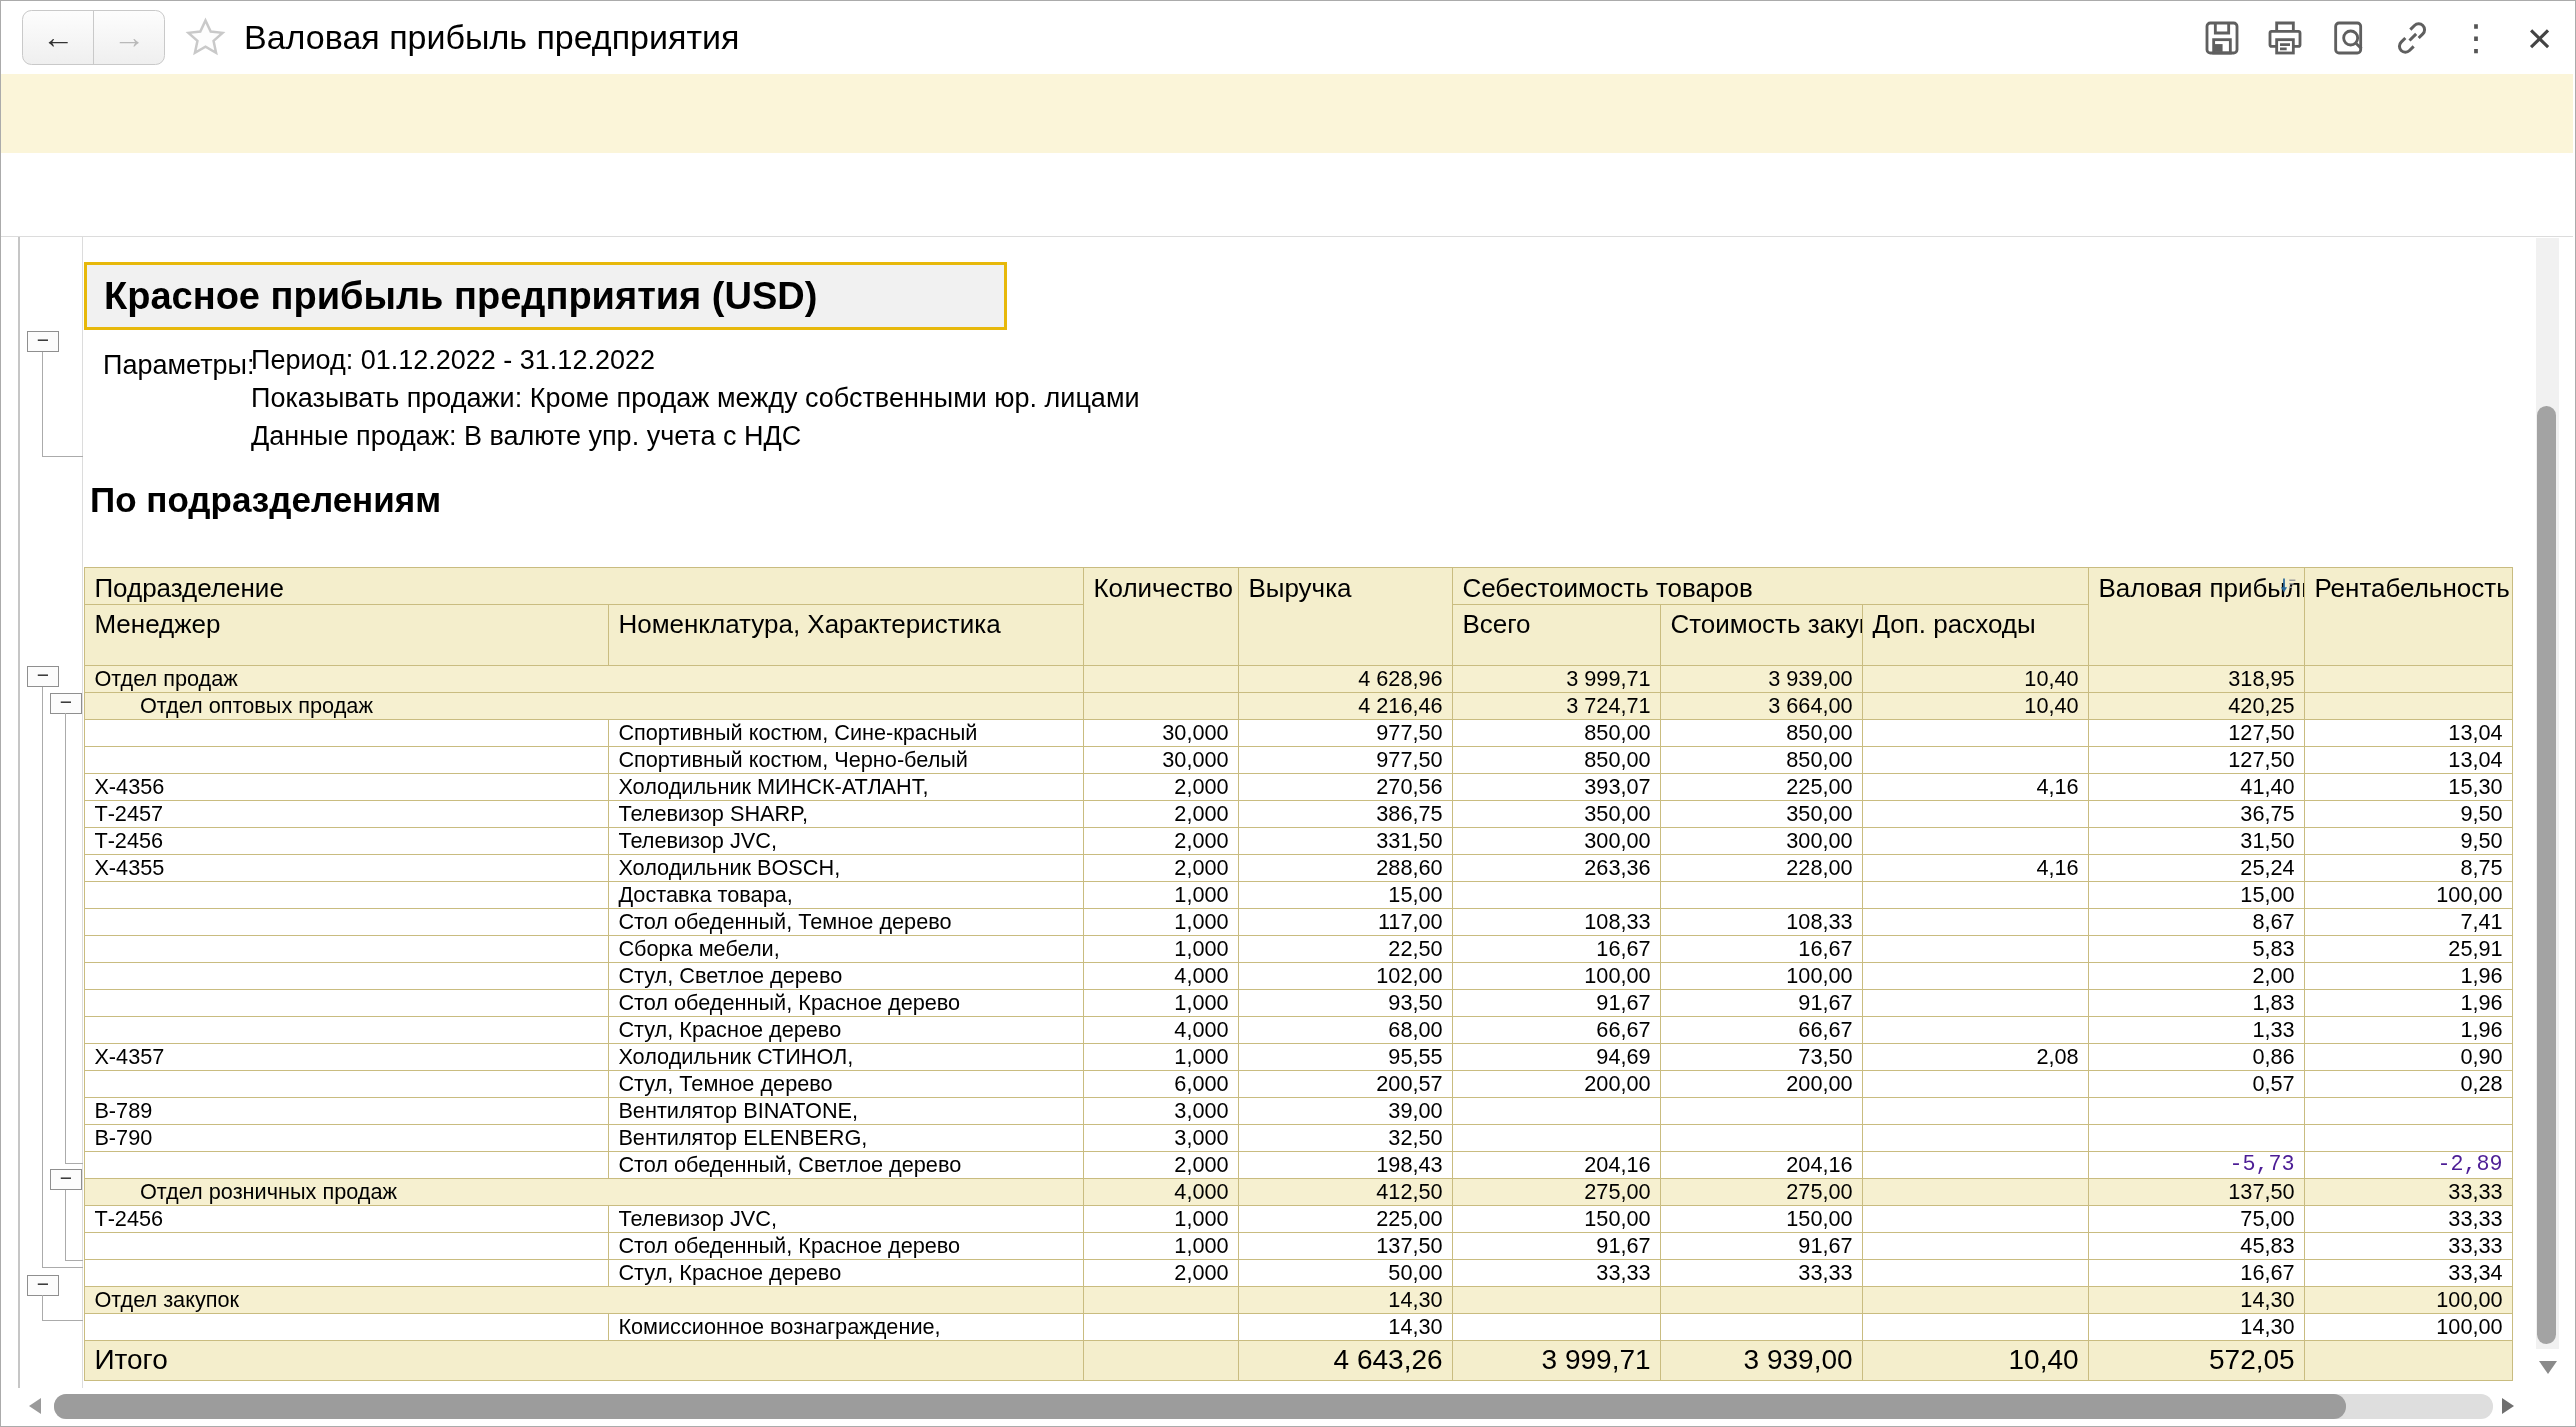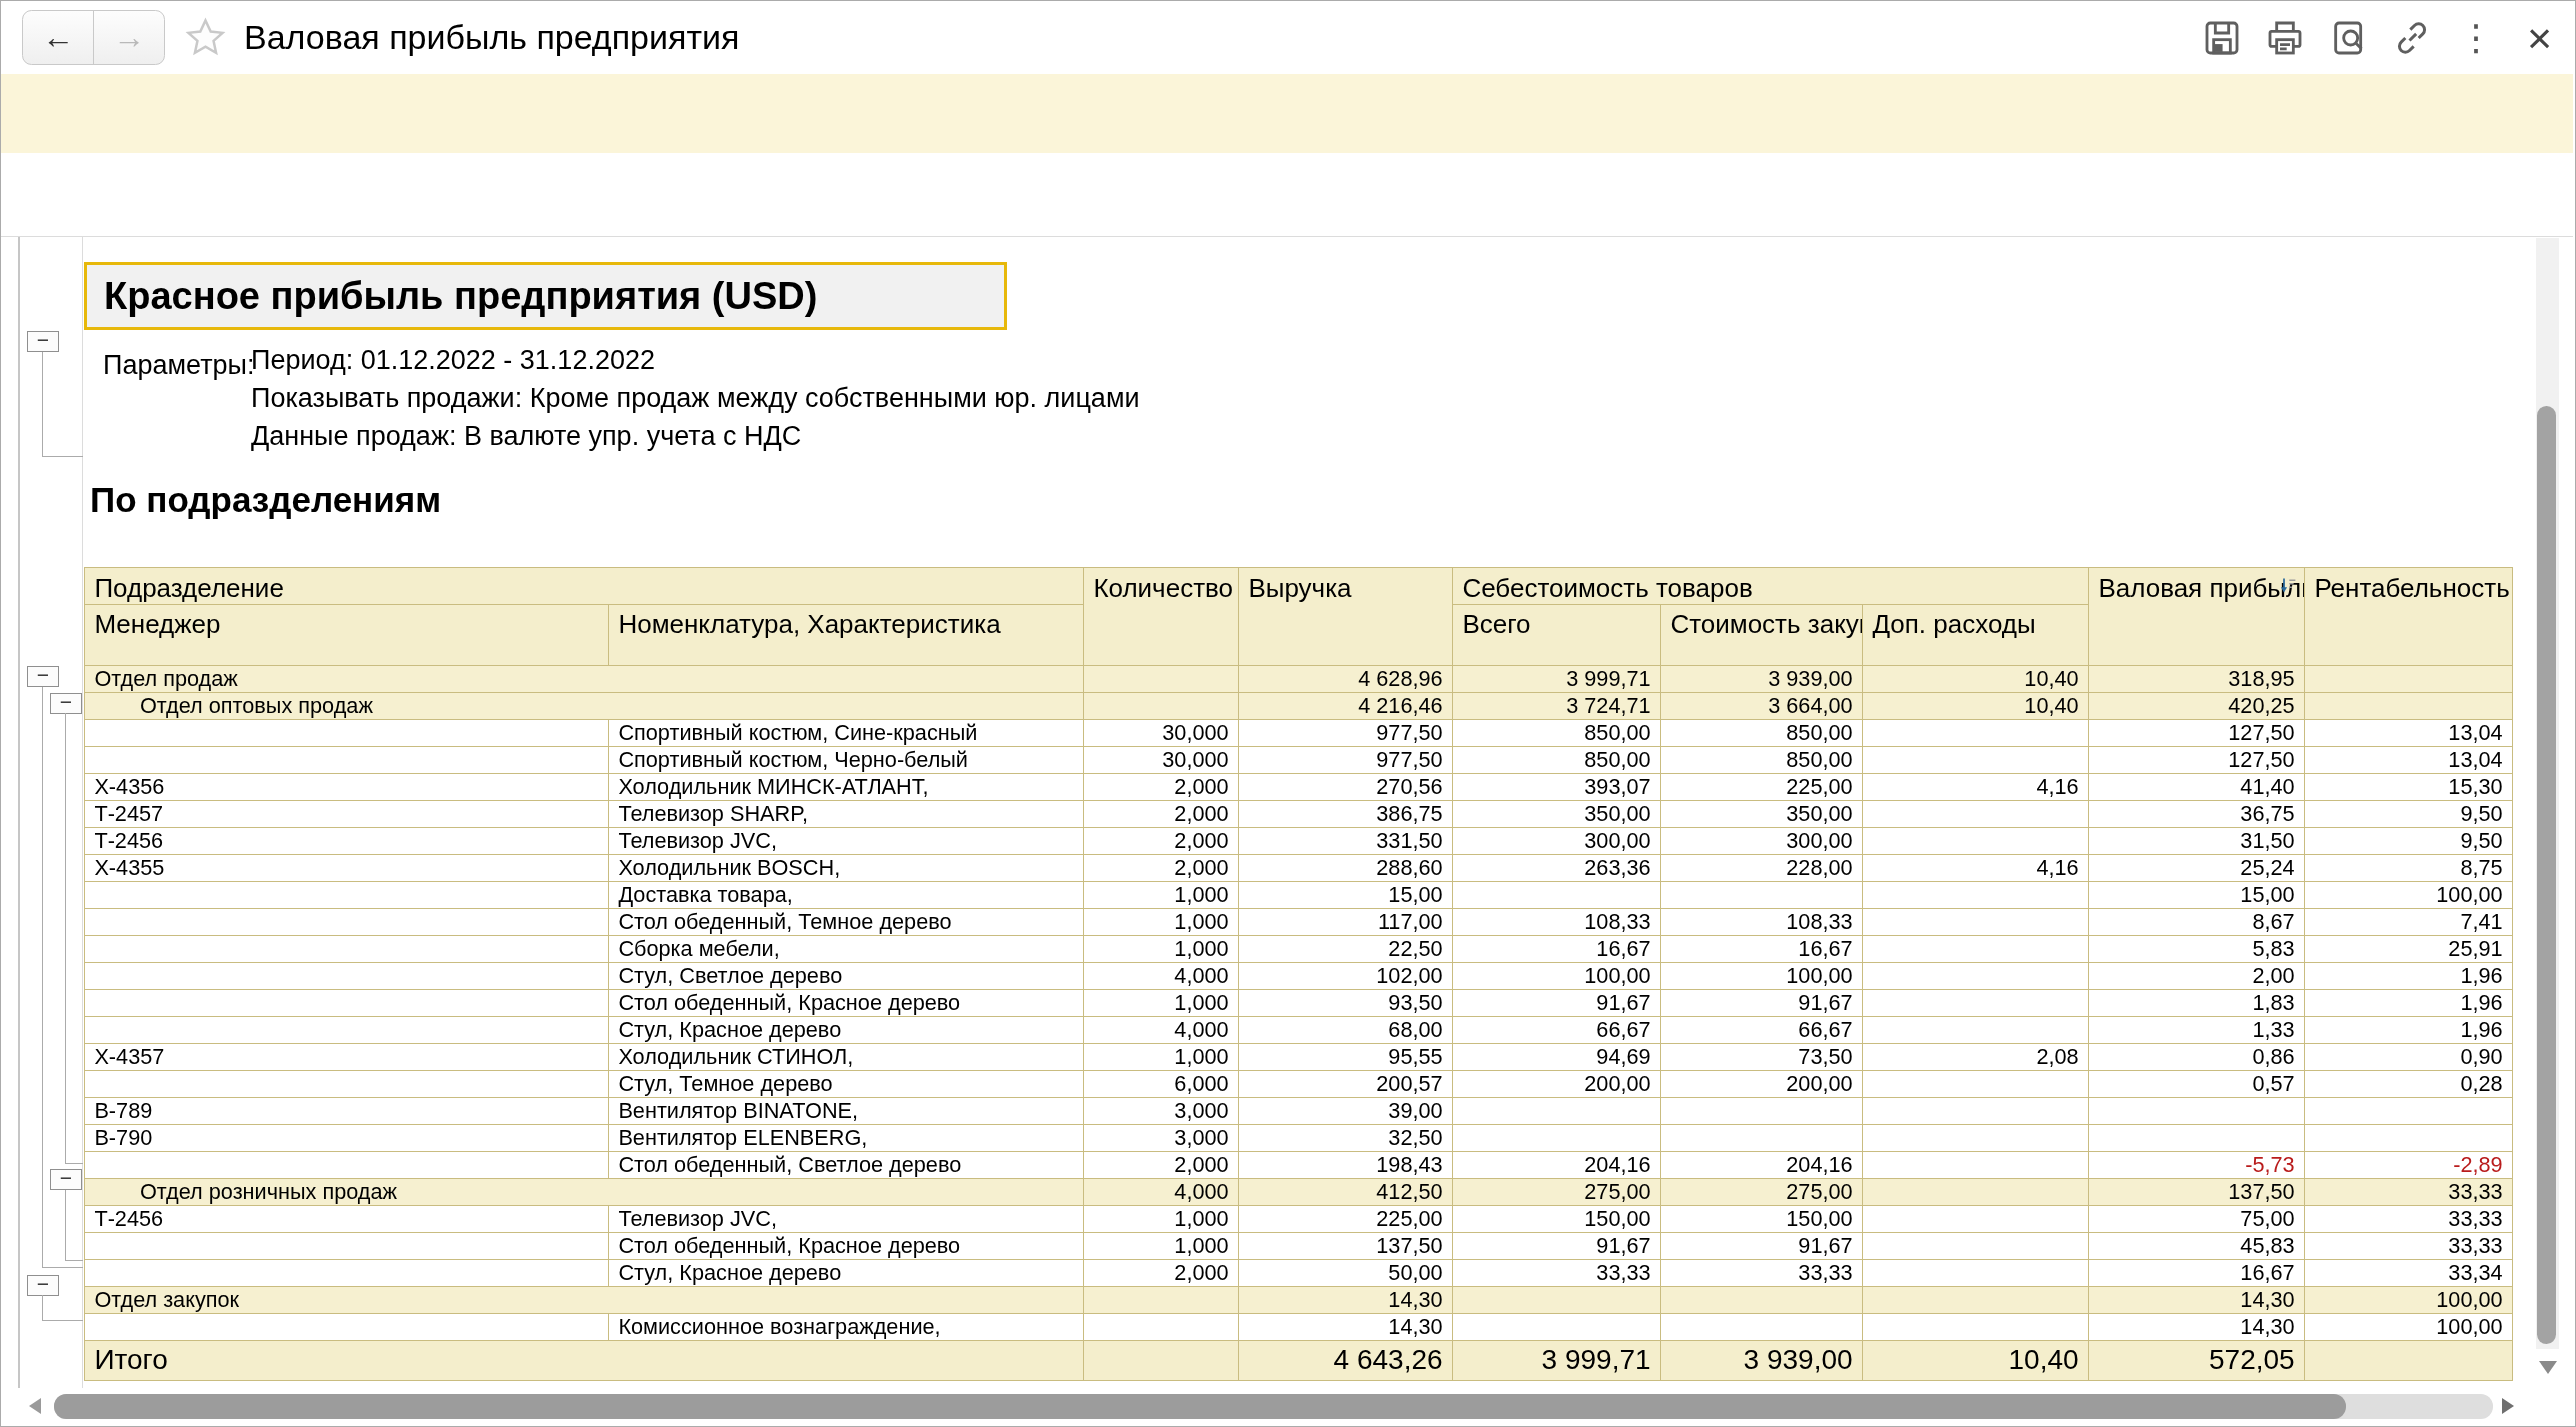--- a/index.html
+++ b/index.html
@@ -70,21 +70,21 @@
   table.rep tbody tr{height:26px;}
   th.rt{text-align:right;}
   th.wrap{white-space:pre-line;}
   th.rel{position:relative;}
   .num{text-align:right;}
   tr.g1 td,tr.g2 td{background:#F6F0D0;}
   td.gname{padding-left:24.5px;}
   td.gname.ind2{padding-left:55px;}
   td.nom{padding-left:49px;}
   tr.total td{background:#F4EECC;font-size:28px;border-top:1.9px solid #8E8E8E;height:40px;}
-  td.red{color:#b91c1c;}
+  td.red{color:#4c1d95;font-family:Liberation Mono, monospace;}
   .sorticon{position:absolute;right:5.6px;top:3.8px;}
   
   .vtrack{position:absolute;left:2535px;top:237px;width:22.6px;height:1111px;background:#F1F1F1;}
   .vthumb{position:absolute;left:2536px;top:405px;width:19px;height:938px;background:#A3A3A3;border-radius:9.4px;}
   .varrow{position:absolute;left:2538px;top:1360px;width:0;height:0;border-left:9.4px solid transparent;
           border-right:9.4px solid transparent;border-top:13px solid #8A8A8A;}
   .htrack{position:absolute;left:53px;top:1393px;width:2439px;height:24.5px;background:#DEDEDE;border-radius:12.2px;}
   .hthumb{position:absolute;left:53px;top:1393px;width:2292px;height:24.5px;background:#9C9C9C;border-radius:12.2px;}
   .harrow-l{position:absolute;left:28px;top:1397px;width:0;height:0;border-top:8.5px solid transparent;
             border-bottom:8.5px solid transparent;border-right:12.2px solid #9A9A9A;}

